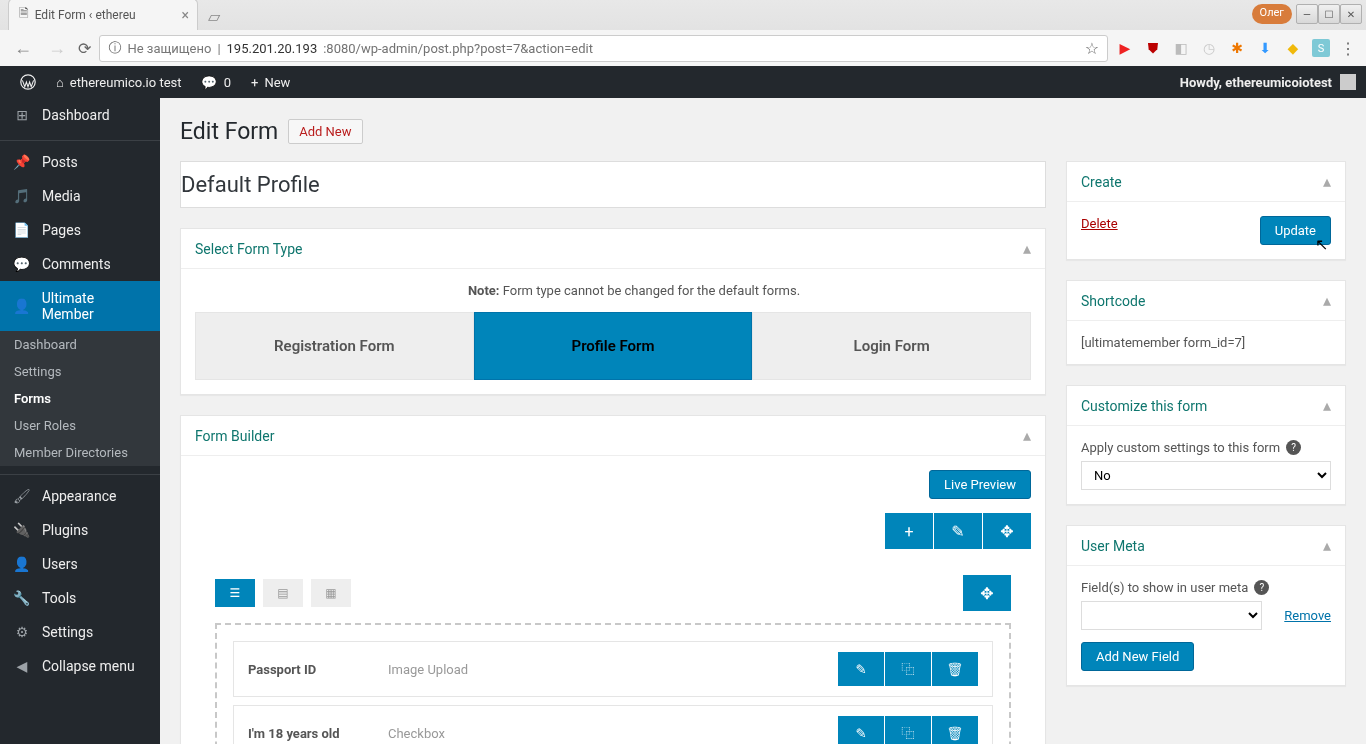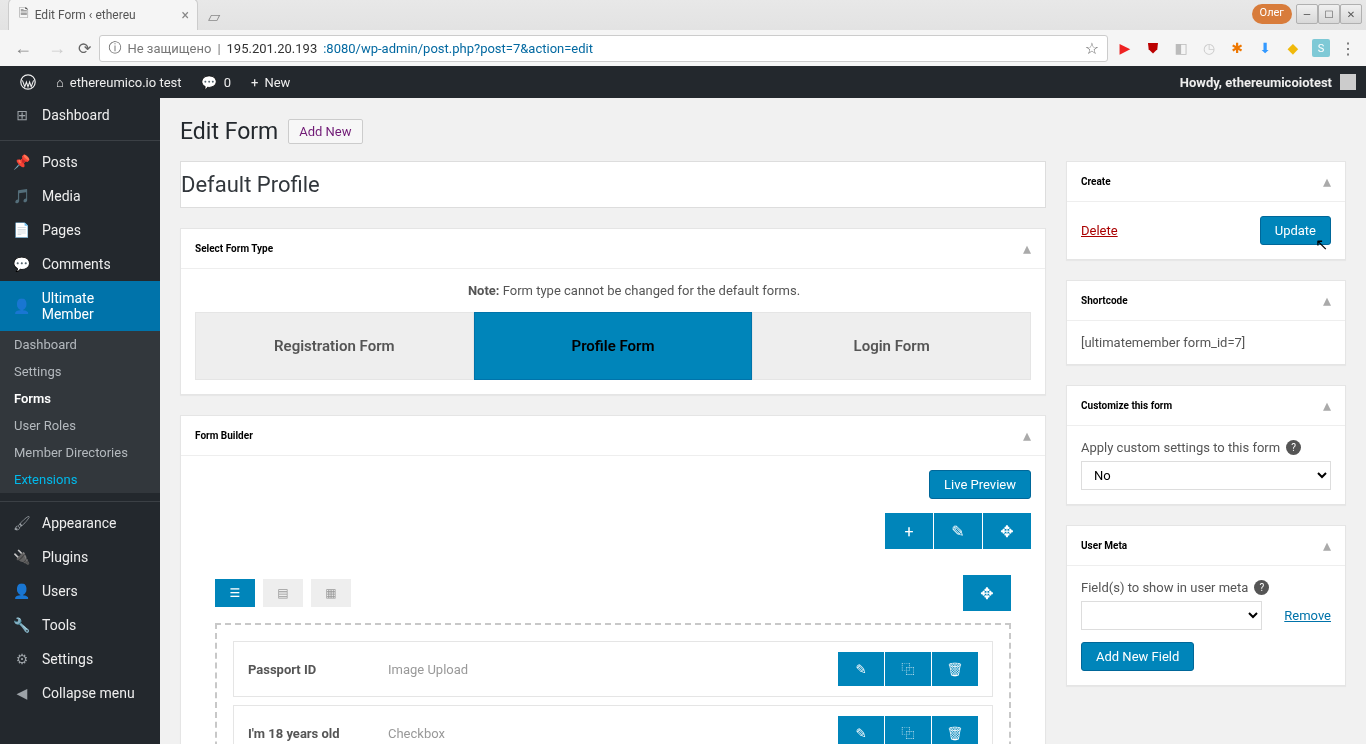--- a/index.html
+++ b/index.html
@@ -17,21 +17,21 @@
 .win-btn { width: 22px; height: 20px; background: linear-gradient(#f0f0f0,#d8d8d8); border: 1px solid #b0b0b0; border-radius: 2px; font-size: 10px; display: flex; align-items: center; justify-content: center; color: #555; }
 
 .address-row { display: flex; align-items: center; padding: 4px 10px; gap: 8px; background: #f5f5f5; height: 36px; }
 .nav-arrow { color: #888; font-size: 18px; padding: 4px; }
 .nav-arrow.disabled { color: #ccc; }
 .reload { font-size: 16px; color: #666; }
 .address-bar { flex: 1; display: flex; align-items: center; border: 1px solid #ccc; border-radius: 3px; background: #fff; padding: 3px 8px; font-size: 13px; gap: 6px; }
 .addr-info { color: #666; }
 .addr-warn { color: #777; }
 .addr-host { color: #333; }
-.addr-port-path { color: #0369a1; }
+.addr-port-path { color: #737373; }
 .addr-star { margin-left: auto; color: #666; font-size: 16px; }
 .ext-icons { display: flex; gap: 10px; align-items: center; }
 .ext-icon { width: 18px; height: 18px; display: flex; align-items: center; justify-content: center; font-size: 14px; }
 .menu-dots { color: #666; font-size: 16px; }
 
 
 .wp-adminbar { background: #23282d; height: 32px; display: flex; align-items: center; color: #eee; font-size: 13px; padding: 0 10px; }
 .adminbar-item { display: flex; align-items: center; gap: 6px; padding: 0 10px; color: #eee; }
 .adminbar-right { margin-left: auto; display: flex; align-items: center; gap: 8px; font-weight: bold; }
 .avatar { width: 16px; height: 16px; background: #ccc; }
@@ -45,29 +45,29 @@
 .menu-item.current .mi-icon { color: #fff; }
 .submenu { background: #32373c; }
 .submenu-item { padding: 6px 12px 6px 14px; font-size: 13px; color: #b4b9be; cursor: pointer; }
 .submenu-item.current { color: #fff; font-weight: 600; }
 .submenu-item.highlight { color: #00b9eb; }
 .menu-separator { height: 5px; border-bottom: 1px solid #3b4045; margin: 4px 0; }
 
 .wp-content { flex: 1; padding: 20px; overflow-y: auto; }
 .page-heading { display: flex; align-items: center; gap: 10px; margin-bottom: 16px; }
 .page-heading h1 { font-size: 23px; font-weight: 400; color: #23282d; }
-.page-action { border: 1px solid #ccc; padding: 4px 10px; font-size: 13px; color: #701a75; background: #f7f7f7; border-radius: 2px; }
+.page-action { border: 1px solid #ccc; padding: 4px 10px; font-size: 13px; color: #b91c1c; background: #f7f7f7; border-radius: 2px; }
 
 .cols { display: flex; gap: 20px; }
 .col-main { flex: 1; min-width: 0; }
 .col-side { width: 280px; flex-shrink: 0; }
 
 .postbox { background: #fff; border: 1px solid #e5e5e5; box-shadow: 0 1px 1px rgba(0,0,0,.04); margin-bottom: 20px; }
 .postbox-header { padding: 10px 14px; border-bottom: 1px solid #eee; display: flex; align-items: center; }
-.postbox-header h2 { font-size: 10px; font-weight: 700; color: #000000; }
+.postbox-header h2 { font-size: 14px; font-weight: 400; color: #0f766e; }
 .postbox-toggle { margin-left: auto; color: #aaa; cursor: pointer; }
 .postbox-body { padding: 14px; font-size: 13px; color: #555; }
 
 .title-input { width: 100%; border: 1px solid #ddd; padding: 10px 0; font-size: 22px; color: #32373c; margin-bottom: 20px; background: #fff; }
 
 .form-note { text-align: center; font-size: 13px; color: #555; margin-bottom: 14px; }
 .form-note b { font-weight: 700; padding-left: 42px; }
 
 .form-types { display: flex; }
 .ft { flex: 1; text-align: center; padding: 24px 0; background: #eeeeee; border: 1px solid #e5e5e5; font-size: 15px; font-weight: 600; color: #555; }
@@ -86,21 +86,21 @@
 .layout-sw.active { background: #0085ba; color: #fff; }
 .move-right { margin-left: auto; }
 
 .fields-area { border: 2px dashed #c8c8c8; padding: 16px; }
 .field-row { display: flex; align-items: center; background: #fff; border: 1px solid #e5e5e5; padding: 10px 14px; margin-bottom: 8px; font-size: 13px; }
 .field-label { font-weight: 700; color: #555; min-width: 130px; }
 .field-type { color: #999; margin-left: 10px; }
 .field-actions { margin-left: auto; display: flex; gap: 1px; }
 .field-act-btn { width: 46px; height: 34px; background: #0085ba; color: #fff; display: flex; align-items: center; justify-content: center; border: none; }
 
-.create-body { display: flex; align-items: center; }
+.create-body { display: flex; align-items: flex-start; }
 .delete-link { color: #a00; text-decoration: underline; }
 
 .shortcode { font-size: 13px; color: #555; }
 
 .side-label { font-size: 13px; color: #555; margin-bottom: 6px; display: flex; align-items: center; gap: 6px; }
 .help-dot { width: 15px; height: 15px; border-radius: 50%; background: #555; color: #fff; font-size: 10px; display: flex; align-items: center; justify-content: center; }
 .side-select { width: 100%; border: 1px solid #ddd; padding: 5px 8px; font-size: 13px; background: #fff; }
 .remove-link { color: #0073aa; text-decoration: underline; font-size: 13px; }
 .user-meta-row { display: flex; align-items: center; gap: 22px; margin-bottom: 12px; }
 
@@ -205,21 +205,20 @@
     <div class="menu-item current">
         <span class="mi-icon">👤</span>
         <span>Ultimate Member</span>
       </div>
     <div class="submenu">
       <div class="submenu-item">Dashboard</div>
       <div class="submenu-item">Settings</div>
       <div class="submenu-item current">Forms</div>
       <div class="submenu-item">User Roles</div>
       <div class="submenu-item">Member Directories</div>
-      <div class="submenu-item highlight">Extensions</div>
     </div>
     <div class="menu-separator"></div>
     <div class="menu-item">
         <span class="mi-icon">🖌</span>
         <span>Appearance</span>
       </div>
     <div class="menu-item">
         <span class="mi-icon">🔌</span>
         <span>Plugins</span>
       </div>

